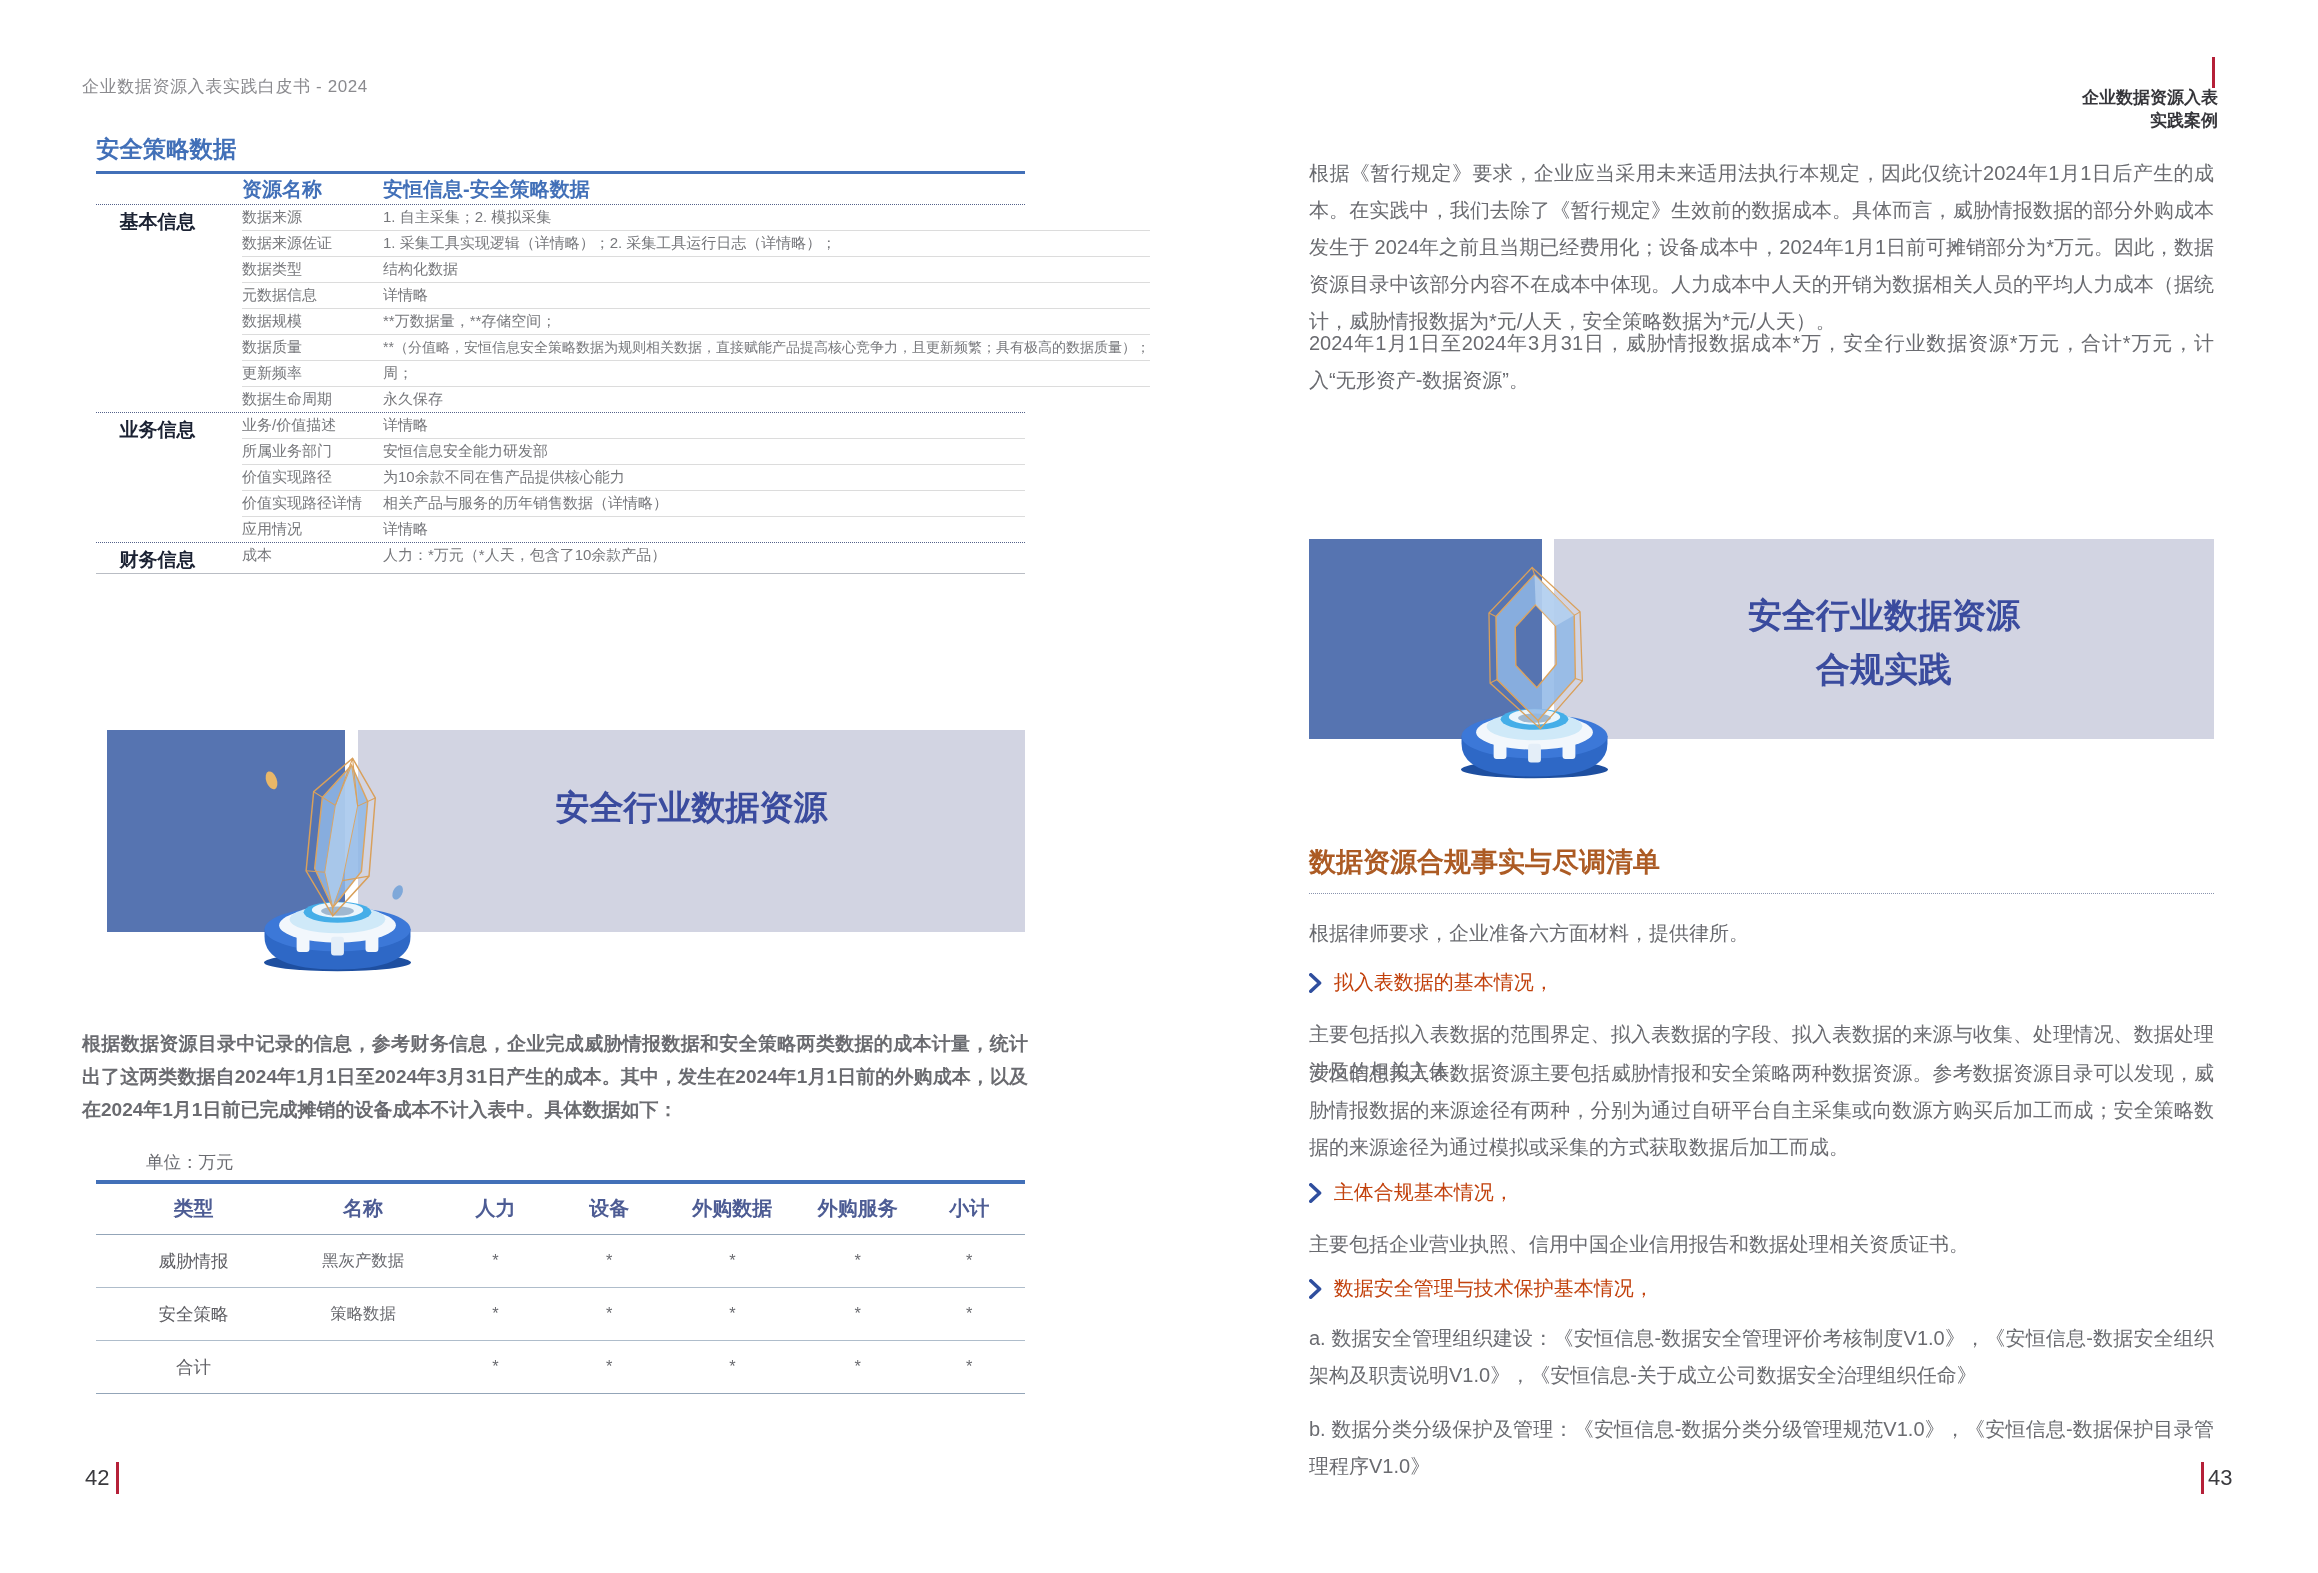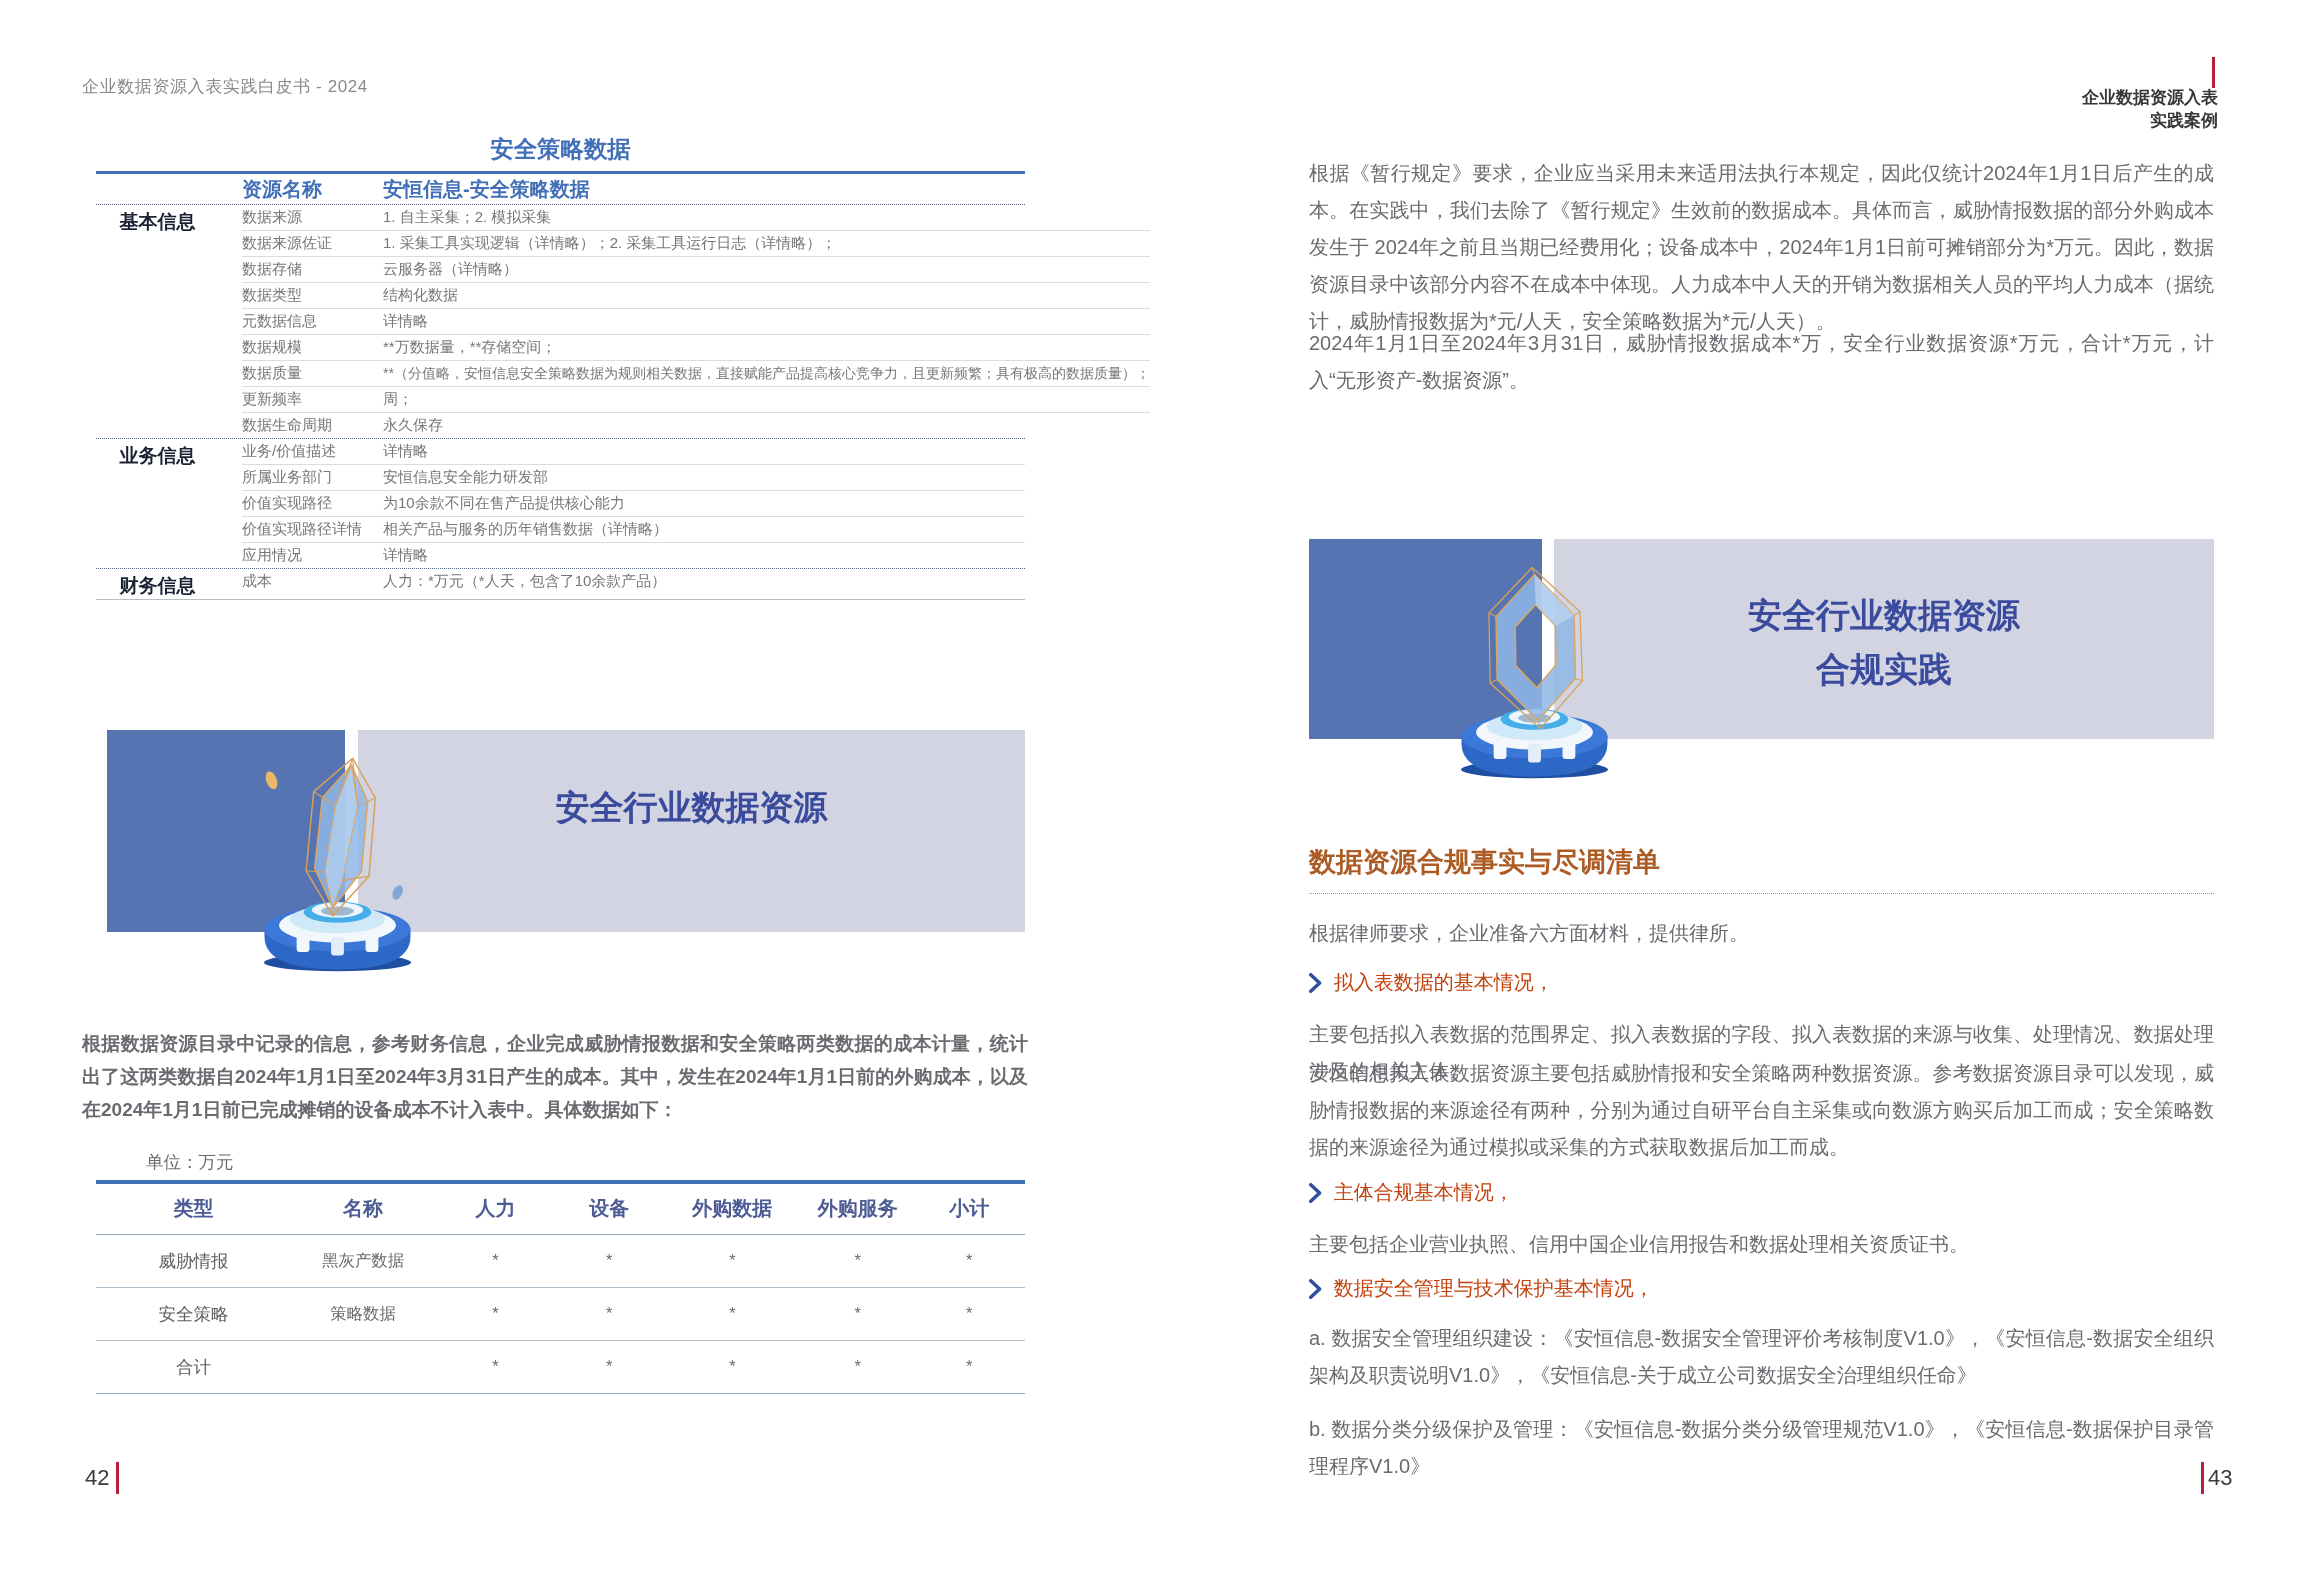--- a/index.html
+++ b/index.html
@@ -10,21 +10,21 @@
   }
   .abs { position:absolute; }
 
   
   .hdr-left { left:82px; top:75px; font-size:17px; color:#8A8A8E; letter-spacing:0.6px; }
   .footer-num { font-size:22px; color:#3A3A3E; }
   .red-bar { width:2.9px; height:32px; background:var(--accent_red,#B52038); }
 
   
   .t1 { left:96px; top:132px; width:929px; }
-  .t1-title { text-align:center; font-size:23.4px; font-weight:bold; color:var(--table_blue,#4270B8); line-height:34px; margin-bottom:4.7px; }
+  .t1-title { font-size:23.4px; font-weight:bold; color:var(--table_blue,#4270B8); line-height:34px; margin-bottom:4.7px; }
   .t1-topline { height:3.5px; background:var(--table_blue,#4270B8); }
   .t1-head { display:grid; grid-template-columns:146px 141px 1fr; align-items:center; height:30px; border-bottom:1.2px dotted #55628A; }
   .t1-head div { font-size:20px; font-weight:bold; color:var(--table_blue,#4270B8); }
   .t1-group { display:grid; grid-template-columns:146px 1fr; border-bottom:1.2px dotted #55628A; }
   .t1-group:last-child { border-bottom:1.2px solid #B9BDC4; }
   .t1-gname { font-size:19px; font-weight:bold; color:var(--group_dark,#1B2233); padding:3.5px 0 0 23.4px; }
   .t1-row { display:grid; grid-template-columns:141px 1fr; align-items:center; min-height:25px; border-bottom:0.6px solid #DCDCDC; }
   .t1-row:last-child { border-bottom:none; }
   .t1-label { font-size:15px; color:var(--label_grey,#76777B); }
   .t1-value { font-size:15px; color:var(--label_grey,#76777B); white-space:nowrap; }
@@ -80,24 +80,20 @@
     <div class="t1-group">
       <div class="t1-gname">基本信息</div>
       <div>
         <div class="t1-row">
             <div class="t1-label">数据来源</div>
             <div class="t1-value">1. 自主采集；2. 模拟采集</div>
           </div>
         <div class="t1-row">
             <div class="t1-label">数据来源佐证</div>
             <div class="t1-value">1. 采集工具实现逻辑（详情略）；2. 采集工具运行日志（详情略）；</div>
-          </div>
-        <div class="t1-row">
-            <div class="t1-label">数据存储</div>
-            <div class="t1-value">云服务器（详情略）</div>
           </div>
         <div class="t1-row">
             <div class="t1-label">数据类型</div>
             <div class="t1-value">结构化数据</div>
           </div>
         <div class="t1-row">
             <div class="t1-label">元数据信息</div>
             <div class="t1-value">详情略</div>
           </div>
         <div class="t1-row">

